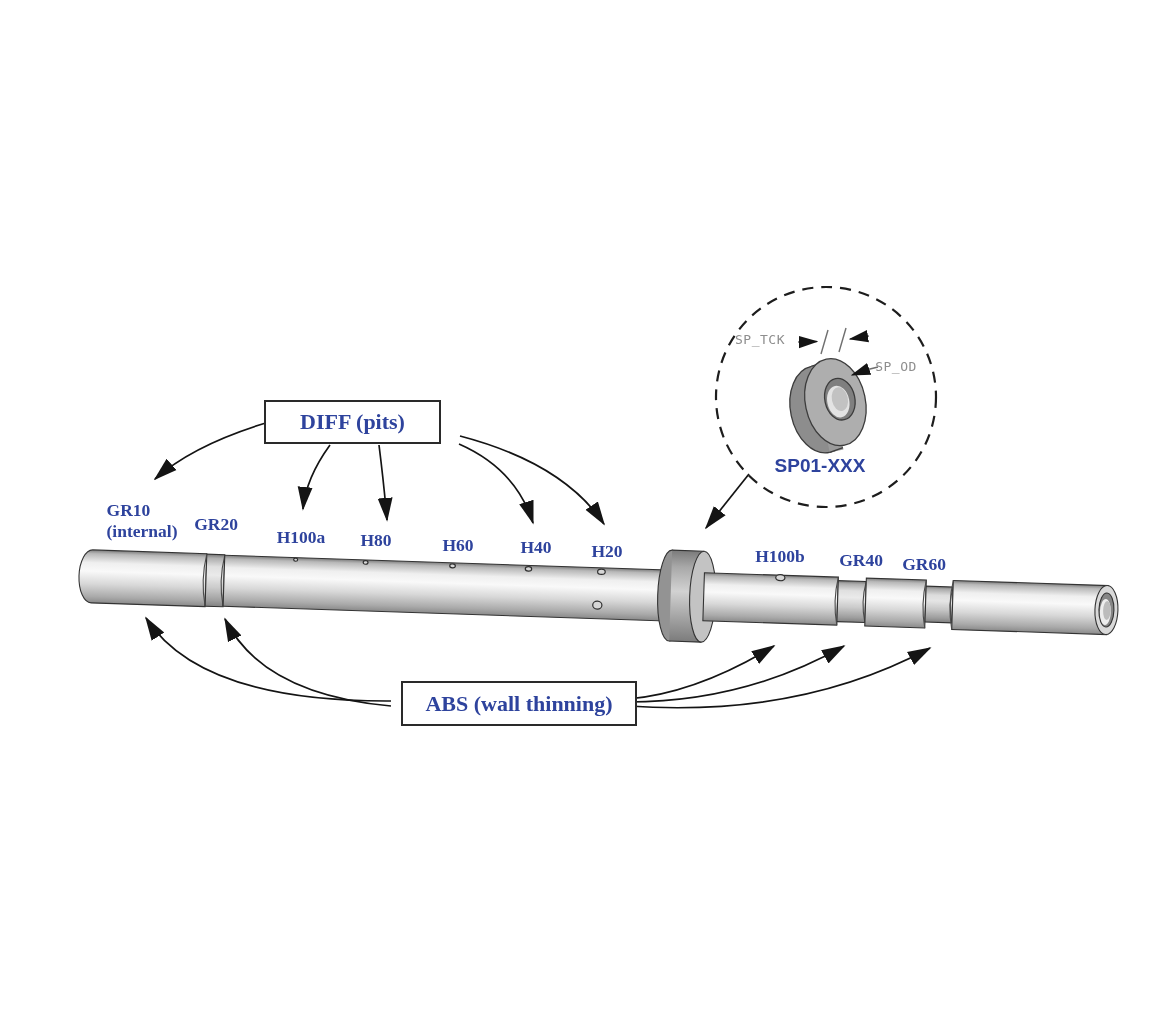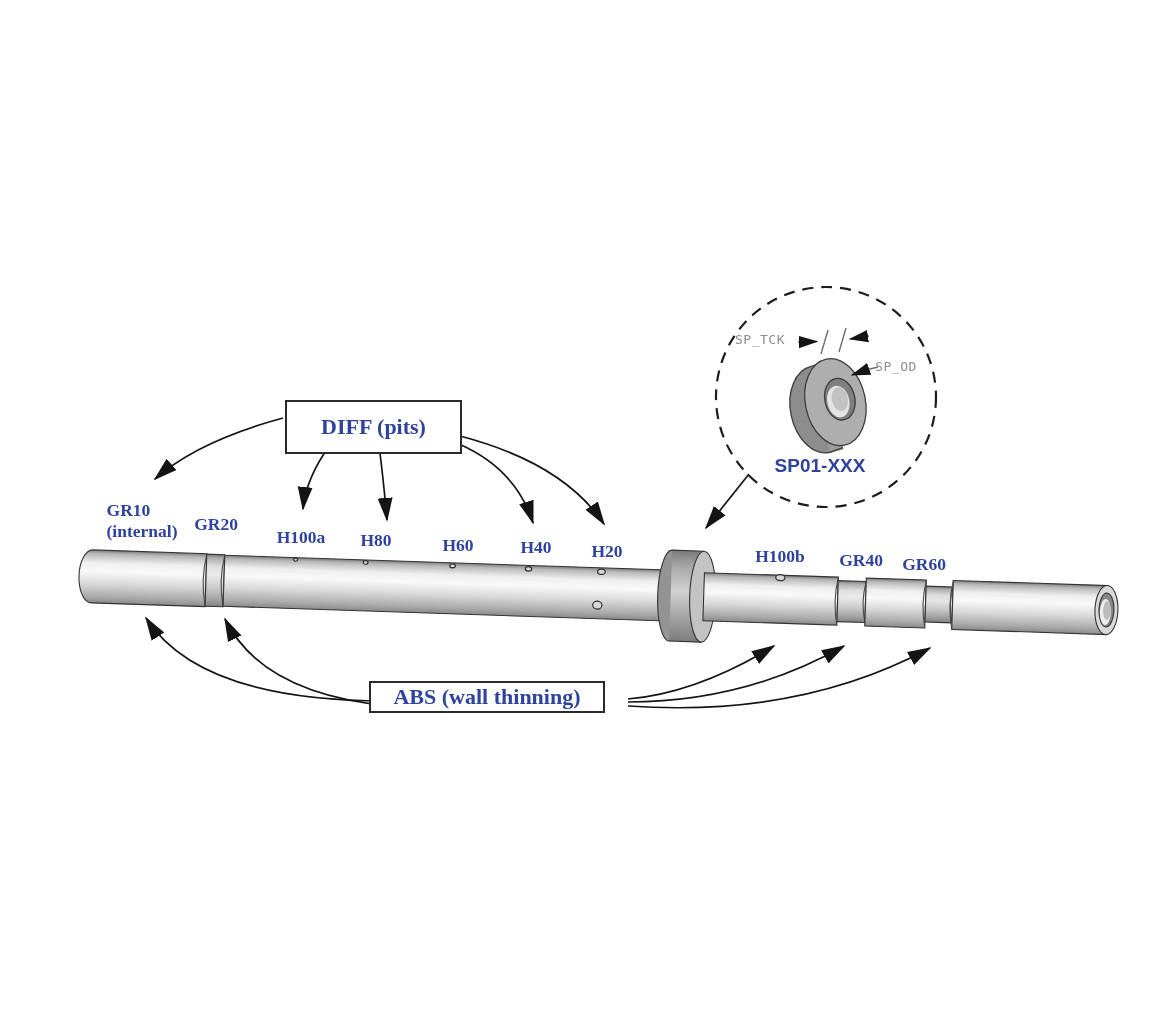--- a/index.html
+++ b/index.html
@@ -149,24 +149,24 @@
       <path d="M 460 436 Q 563 463 604 524" marker-end="url(#arr)"></path>
 
       <path d="M 391 701 Q 200 702 146 618" marker-end="url(#arr)"></path>
       <path d="M 391 706 Q 262 694 225 619" marker-end="url(#arr)"></path>
       <path d="M 628 699 Q 697 693 774 646" marker-end="url(#arr)"></path>
       <path d="M 628 702 Q 745 702 844 646" marker-end="url(#arr)"></path>
       <path d="M 628 706 Q 800 718 930 648" marker-end="url(#arr)"></path>
     </g>
   </svg>
 
-  <div class="callout" style="left:285px;top:400px;width:177px;height:54px">
+  <div class="callout" style="left:264px;top:400px;width:177px;height:44px">
     <span>DIFF (pits)</span>
   </div>
-  <div class="callout" style="left:369px;top:681px;width:236px;height:32px">
+  <div class="callout" style="left:401px;top:681px;width:236px;height:45px">
     <span>ABS (wall thinning)</span>
   </div>
 
   <div class="lbl two" style="left:142px;top:521px">
     <span>GR10</span>
     <span>(internal)</span>
   </div>
   <div class="lbl" style="left:216px;top:524px">GR20</div>
   <div class="lbl" style="left:301px;top:537px">H100a</div>
   <div class="lbl" style="left:376px;top:540px">H80</div>

